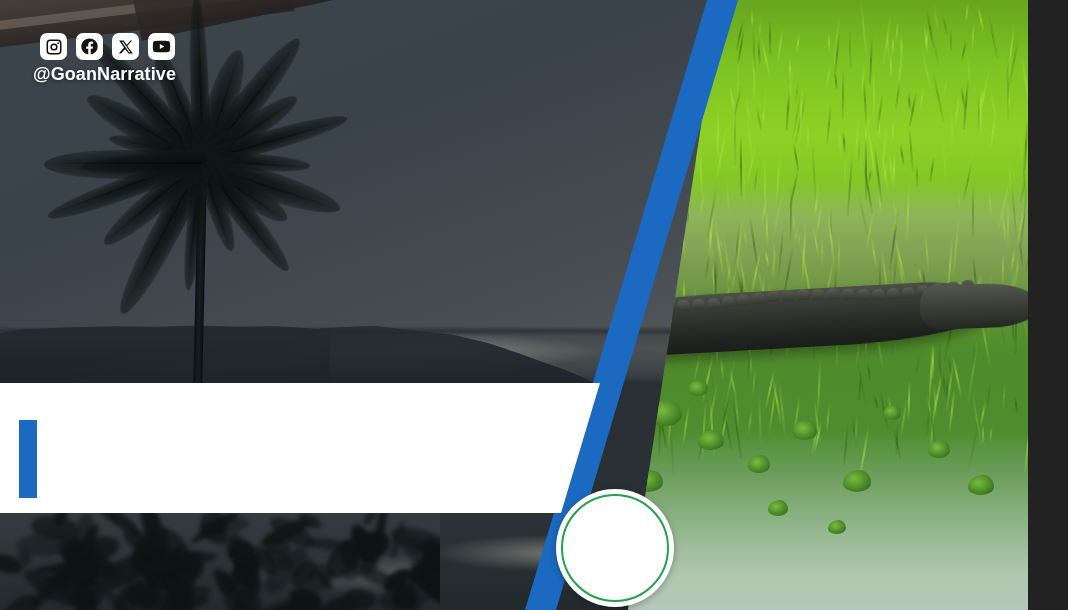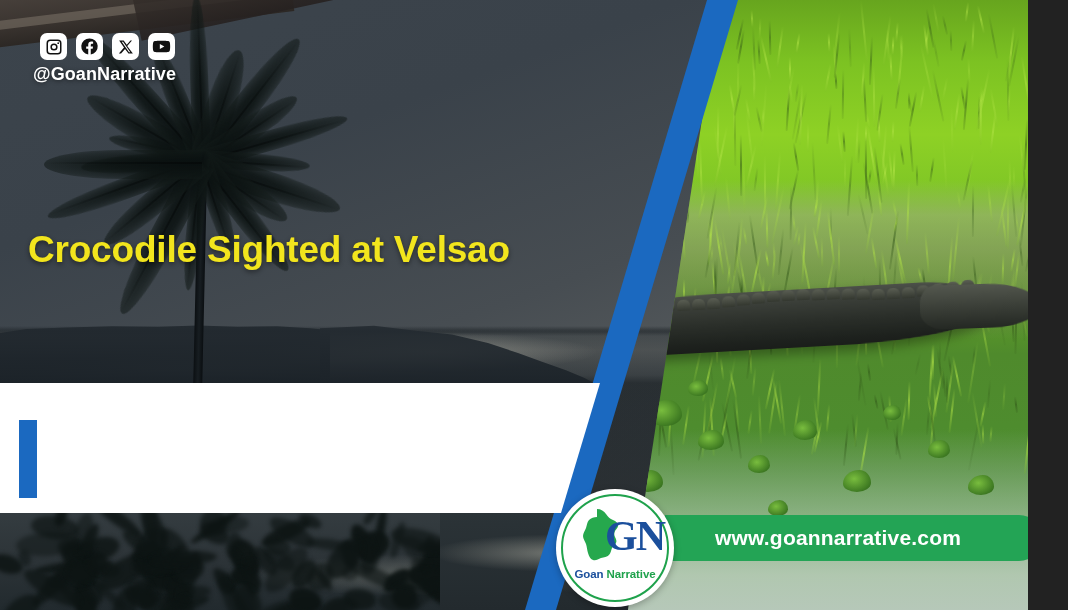--- a/index.html
+++ b/index.html
@@ -893,38 +893,22 @@
       </svg>
     </div>
     <div class="soc">
       <svg width="19" height="19" viewBox="0 0 24 24" fill="#111">
         <path d="M22.5 7.1a2.75 2.75 0 0 0-1.93-1.95C18.85 4.7 12 4.7 12 4.7s-6.85 0-8.57.45A2.75 2.75 0 0 0 1.5 7.1C1.05 8.82 1.05 12 1.05 12s0 3.18.45 4.9a2.75 2.75 0 0 0 1.93 1.95c1.72.45 8.57.45 8.57.45s6.85 0 8.57-.45a2.75 2.75 0 0 0 1.93-1.95c.45-1.72.45-4.9.45-4.9s0-3.18-.45-4.9zM9.9 15.3V8.7l5.7 3.3-5.7 3.3z"></path>
       </svg>
     </div>
   </div>
   <div class="handle">@GoanNarrative</div>
 
-  <div class="headline">Crocodile Sighted at Velsao</div>
 
   <div class="white-panel"></div>
   <div class="accent-bar"></div>
 
-  <div class="url-pill">
-    <span class="url-text">www.goannarrative.com</span>
-  </div>
 
   <div class="logo">
     <div class="logo-ring"></div>
-    <div class="logo-inner">
-      <svg class="goa-map" width="44" height="62" viewBox="0 0 44 62">
-        <path fill="#26a84d" d="M20 1c4 0 7 2 9 5s4 5 7 6c3 1 5 3 5 6 0 2-2 3-3 5s-1 4 0 6 2 4 1 6-3 3-4 5-1 5-3 7-5 2-8 3-5 3-8 2-4-4-5-7-1-6-2-9-3-5-3-8 2-5 3-8 1-6 3-8 5-3 8-3z"></path>
-      </svg>
-      <div class="gn-mono">
-        <span class="gn-g">G</span><span class="gn-n">N</span>
-      </div>
-      <div class="logo-words">
-        <span class="w-goan">Goan</span>
-        <span class="w-narr">Narrative</span>
-      </div>
-    </div>
   </div>
 
 </div>
 
 </body></html>

